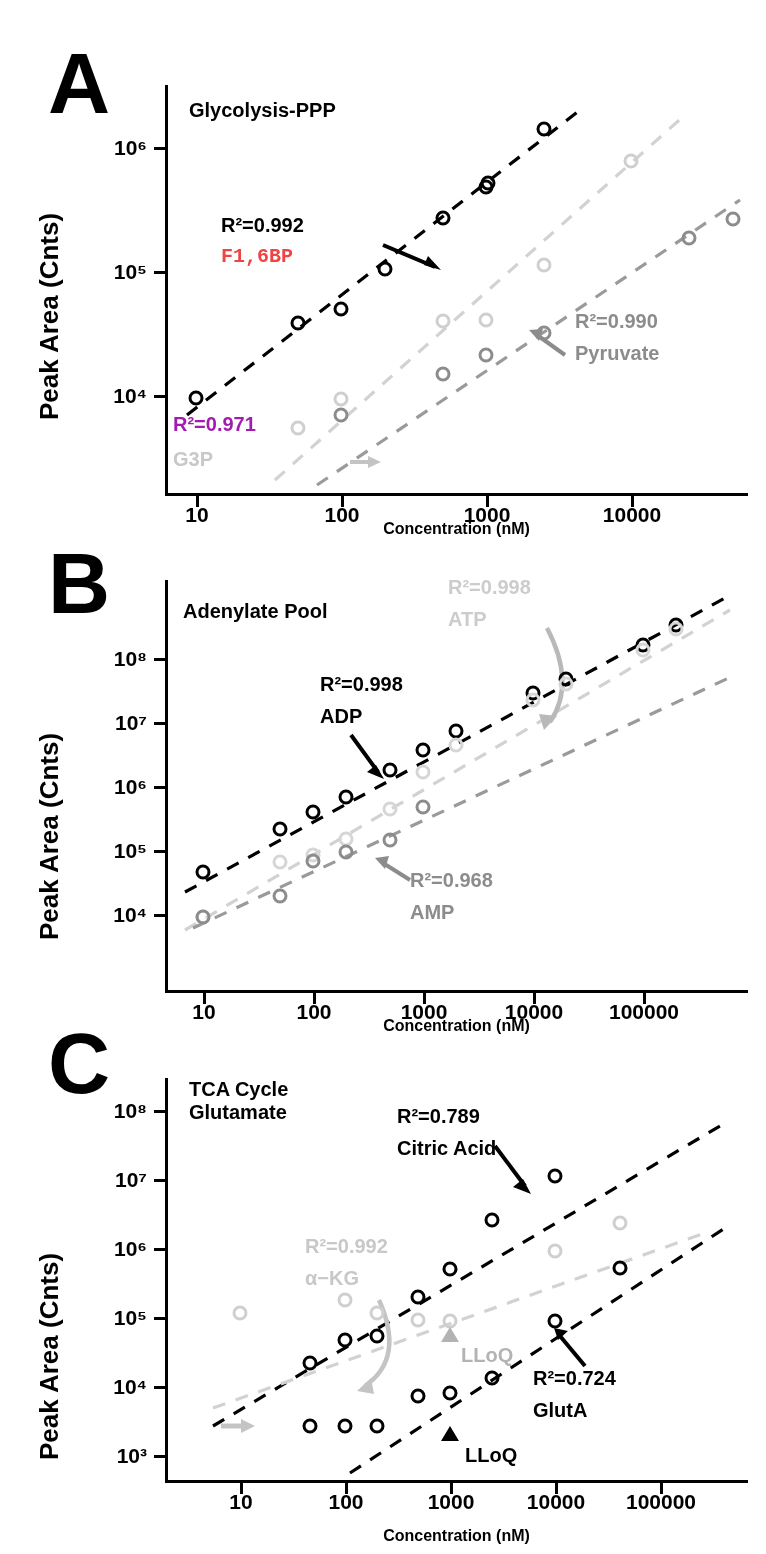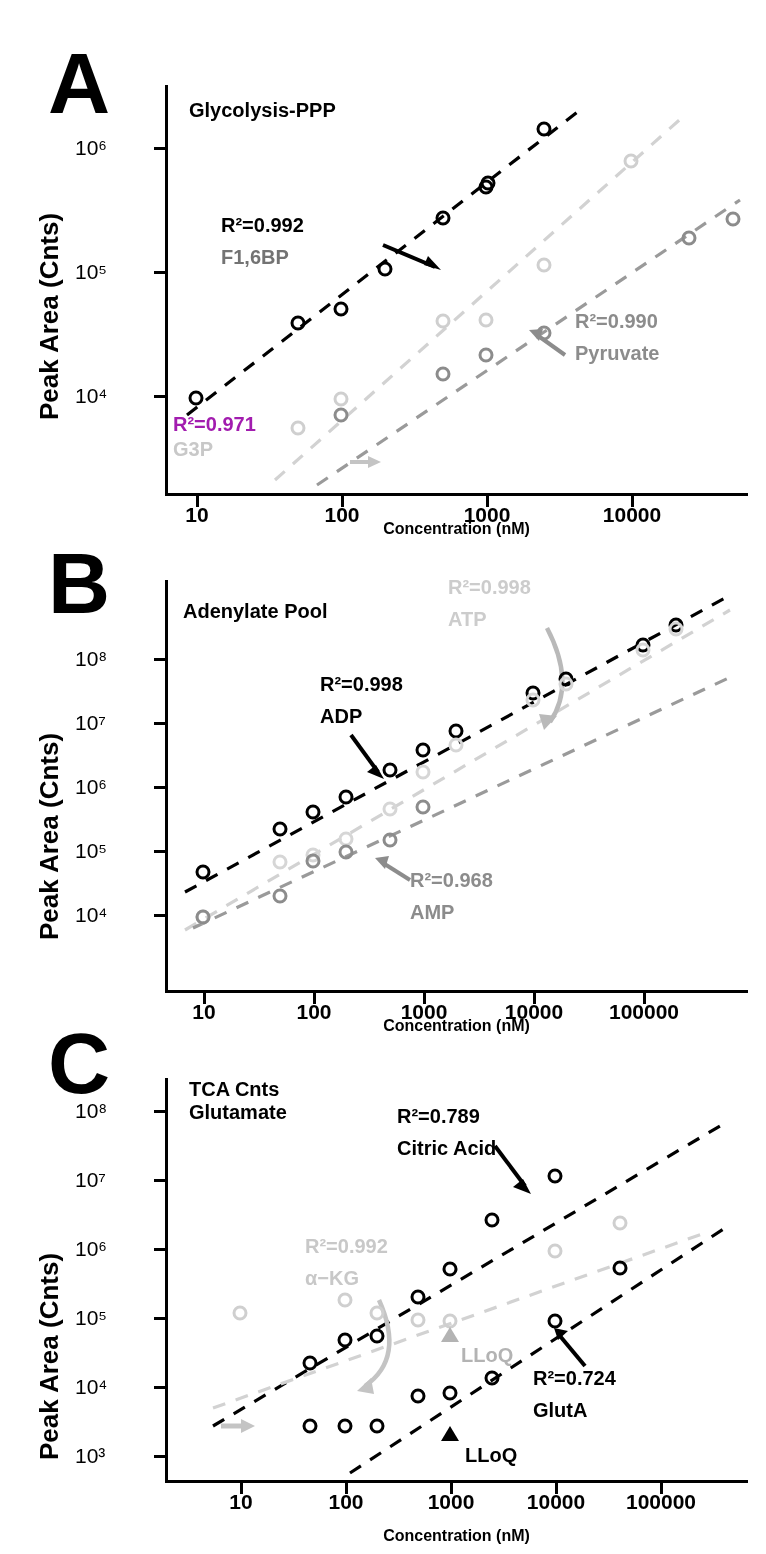--- a/index.html
+++ b/index.html
@@ -63,23 +63,23 @@
   }
   .xtick {
     position: absolute;
     bottom: -11px;
     width: 3px;
     height: 11px;
     background: #000;
   }
   .ylabel-text {
     position: absolute;
-    text-align: left;
+    text-align: right;
     font-size: 21px;
-    font-weight: normal;
+    font-weight: bold;
     color: #000;
     white-space: nowrap;
     transform: translateY(-50%);
   }
   .xlabel-text {
     position: absolute;
     font-size: 21px;
     font-weight: bold;
     color: #000;
     white-space: nowrap;
@@ -206,24 +206,24 @@
       <div class="marker" style="left:466px; top:76px;  width:15px; height:15px; border:3px solid #cfcfcf;"></div>
 
       <div class="marker" style="left:176px; top:330px; width:15px; height:15px; border:3px solid #8c8c8c;"></div>
       <div class="marker" style="left:278px; top:289px; width:15px; height:15px; border:3px solid #8c8c8c;"></div>
       <div class="marker" style="left:321px; top:270px; width:15px; height:15px; border:3px solid #8c8c8c;"></div>
       <div class="marker" style="left:379px; top:248px; width:15px; height:15px; border:3px solid #8c8c8c;"></div>
       <div class="marker" style="left:524px; top:153px; width:15px; height:15px; border:3px solid #8c8c8c;"></div>
       <div class="marker" style="left:568px; top:134px; width:15px; height:15px; border:3px solid #8c8c8c;"></div>
 
       <div class="annot" style="left:56px; top:128px; color:#000000;">R²=0.992</div>
-      <div class="annot" style="left:56px; top:160px; color:#737373;">F1,6BP</div>
+      <div class="annot" style="left:56px; top:160px; color:#ef4444;font-family:Liberation Mono, monospace;">F1,6BP</div>
 
       <div class="annot" style="left:8px; top:327px; color:#a21caf;">R²=0.971</div>
-      <div class="annot" style="left:8px; top:352px; color:#c8c8c8;">G3P</div>
+      <div class="annot" style="left:8px; top:362px; color:#c8c8c8;">G3P</div>
 
       <div class="annot" style="left:410px; top:224px; color:#8c8c8c;">R²=0.990</div>
       <div class="annot" style="left:410px; top:256px; color:#8c8c8c;">Pyruvate</div>
     </div>
 
     <div class="axis-title-x" style="left:165px; top:508px; width:583px;">Concentration (nM)</div>
   </div>
 
   <div class="panel" id="panel-b">
     <div class="panel-letter" style="left:48px; top:20px;">B</div>
@@ -350,21 +350,21 @@
       <div class="xtick" style="left:285px;"></div>
       <div class="xtick" style="left:390px;"></div>
       <div class="xtick" style="left:495px;"></div>
 
       <div class="xlabel-text" style="left:76px;  top:412px;">10</div>
       <div class="xlabel-text" style="left:181px; top:412px;">100</div>
       <div class="xlabel-text" style="left:286px; top:412px;">1000</div>
       <div class="xlabel-text" style="left:391px; top:412px;">10000</div>
       <div class="xlabel-text" style="left:496px; top:412px;">100000</div>
 
-      <div class="plot-title" style="left:24px; top:0px;">TCA Cnts
+      <div class="plot-title" style="left:24px; top:0px;">TCA Cycle
 Glutamate</div>
 
       <svg class="overlay" width="583" height="405">
 
         <line x1="48" y1="348" x2="560" y2="45" stroke="#000000" stroke-width="3.2" stroke-dasharray="13,11"></line>
 
         <line x1="48" y1="330" x2="540" y2="155" stroke="#d2d2d2" stroke-width="3.2" stroke-dasharray="13,11"></line>
 
         <line x1="185" y1="395" x2="560" y2="150" stroke="#000000" stroke-width="3.2" stroke-dasharray="13,11"></line>
 

